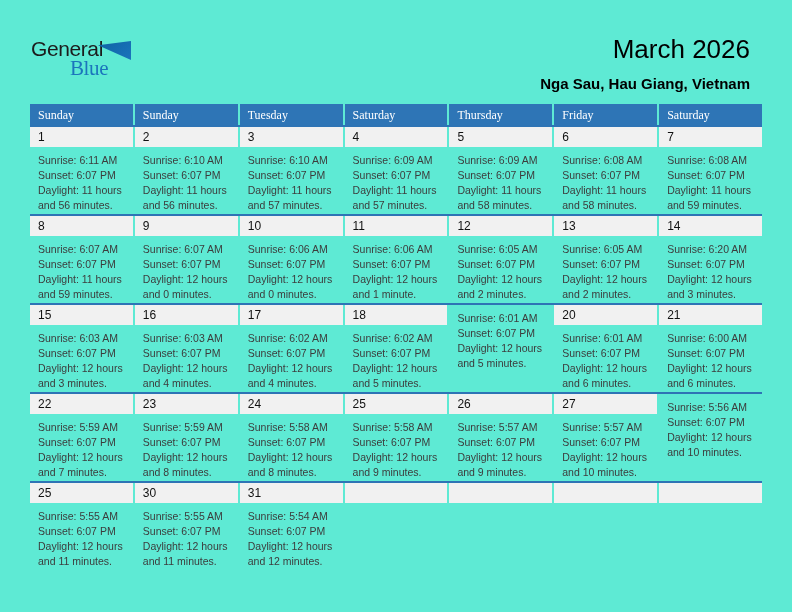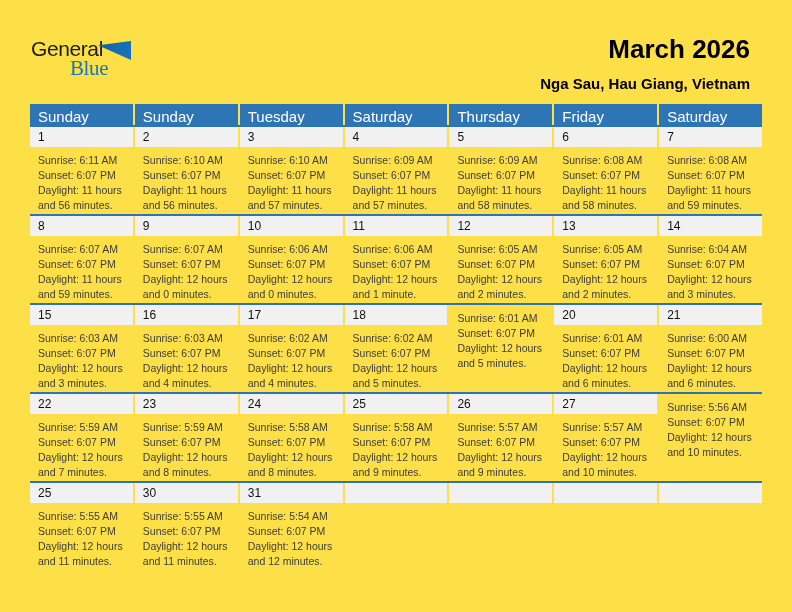--- a/index.html
+++ b/index.html
@@ -2,56 +2,56 @@
 <html style="--header-blue: #2e75b6; --row-border-blue: #2e74b5; --band-gray: #f1f1f1; --logo-blue: #1b75bc; --logo-triangle-dark: #0e63a4;"><head>
 <meta charset="utf-8">
 <style>
   * { margin: 0; padding: 0; box-sizing: border-box; }
   html, body { background: #ffffff; }
   body {
     width: 792px; height: 612px;
     font-family: "Liberation Sans", sans-serif;
     position: relative;
   }
-  .page { position: relative; width: 792px; height: 612px; background: #fde047; overflow: hidden; }
+  .page { position: relative; width: 792px; height: 612px; background: #5eead4; overflow: hidden; }
 
   
   .logo { position: absolute; left: 31px; top: 37px; width: 120px; height: 46px; }
   .logo-general {
     position: absolute; left: 0; top: 0;
     font-size: 21px; color: #1c1c1c; letter-spacing: -0.4px;
   }
   .logo-triangle {
     position: absolute; left: 67px; top: 4px; width: 33px; height: 19px;
     background: linear-gradient(135deg, var(--logo-triangle-dark, #0e63a4), var(--logo-blue, #1b75bc));
     clip-path: polygon(0 22%, 100% 0, 100% 100%);
   }
   .logo-blue {
     position: absolute; left: 39px; top: 19px;
     font-size: 21px; color: var(--logo-blue, #1b75bc); letter-spacing: -0.4px; font-family: Liberation Serif, serif;
   }
 
   
   .month-title {
     position: absolute; right: 42px; top: 34px;
-    font-size: 26px; color: #000; font-weight: bold; margin-left: 46px;
+    font-size: 26px; color: #000; font-weight: normal; margin-left: 46px;
   }
   .location {
     position: absolute; right: 42px; top: 75px;
     font-size: 15px; color: #000; font-weight: bold;
   }
 
   
   .calendar { position: absolute; left: 30px; top: 104px; width: 732px; }
   .dow-row {
     display: grid; grid-template-columns: repeat(7, 1fr); column-gap: 2px;
   }
   .dow-cell {
     background: var(--header-blue, #2e75b6); color: #fff;
-    font-size: 15px; height: 21px; padding: 4px 4px 0 8px;
+    font-size: 12px; height: 21px; padding: 4px 4px 0 8px; font-family: Liberation Serif, serif;
   }
   .week-row {
     display: grid; grid-template-columns: repeat(7, 1fr); column-gap: 2px;
     border-top: 2px solid var(--row-border-blue, #2e74b5);
     height: 89px; overflow: hidden;
   }
   .day-band {
     background: var(--band-gray, #f1f1f1);
     height: 20px; padding: 3px 0 0 8px;
     font-size: 12px; color: #111;
@@ -202,21 +202,21 @@
             <div class="cell-info">
               <div class="info-line">Sunrise: 6:05 AM</div>
               <div class="info-line">Sunset: 6:07 PM</div>
               <div class="info-line">Daylight: 12 hours</div>
               <div class="info-line">and 2 minutes.</div>
             </div>
           </div>
           <div class="cell">
             <div class="day-band"><span class="day-num">14</span></div>
             <div class="cell-info">
-              <div class="info-line">Sunrise: 6:04 AM</div>
+              <div class="info-line">Sunrise: 6:20 AM</div>
               <div class="info-line">Sunset: 6:07 PM</div>
               <div class="info-line">Daylight: 12 hours</div>
               <div class="info-line">and 3 minutes.</div>
             </div>
           </div>
         </div>
         <div class="week-row">
           <div class="cell">
             <div class="day-band"><span class="day-num">15</span></div>
             <div class="cell-info">

